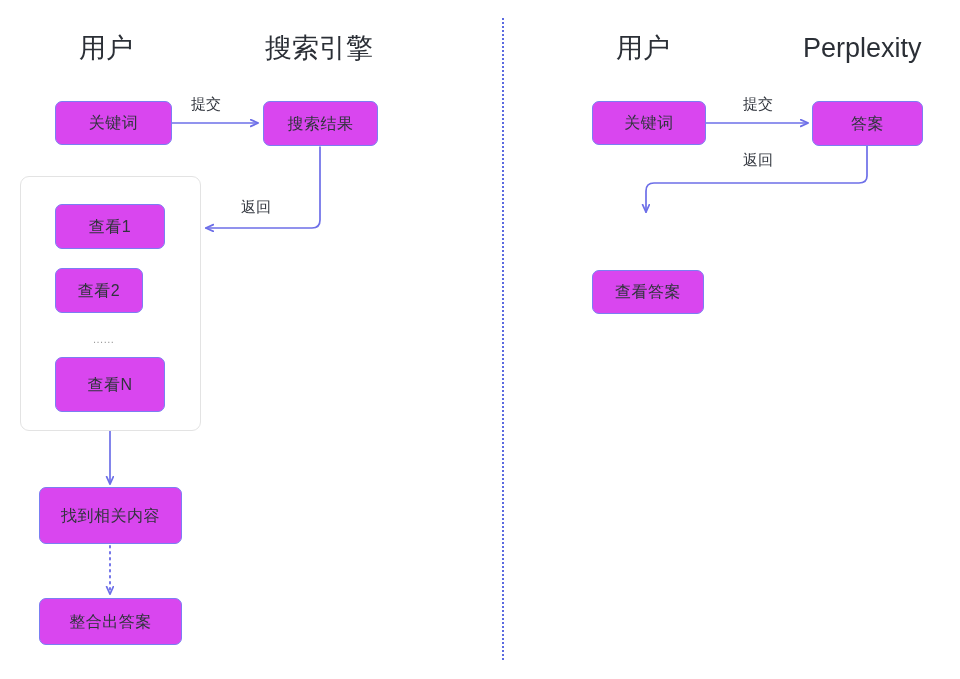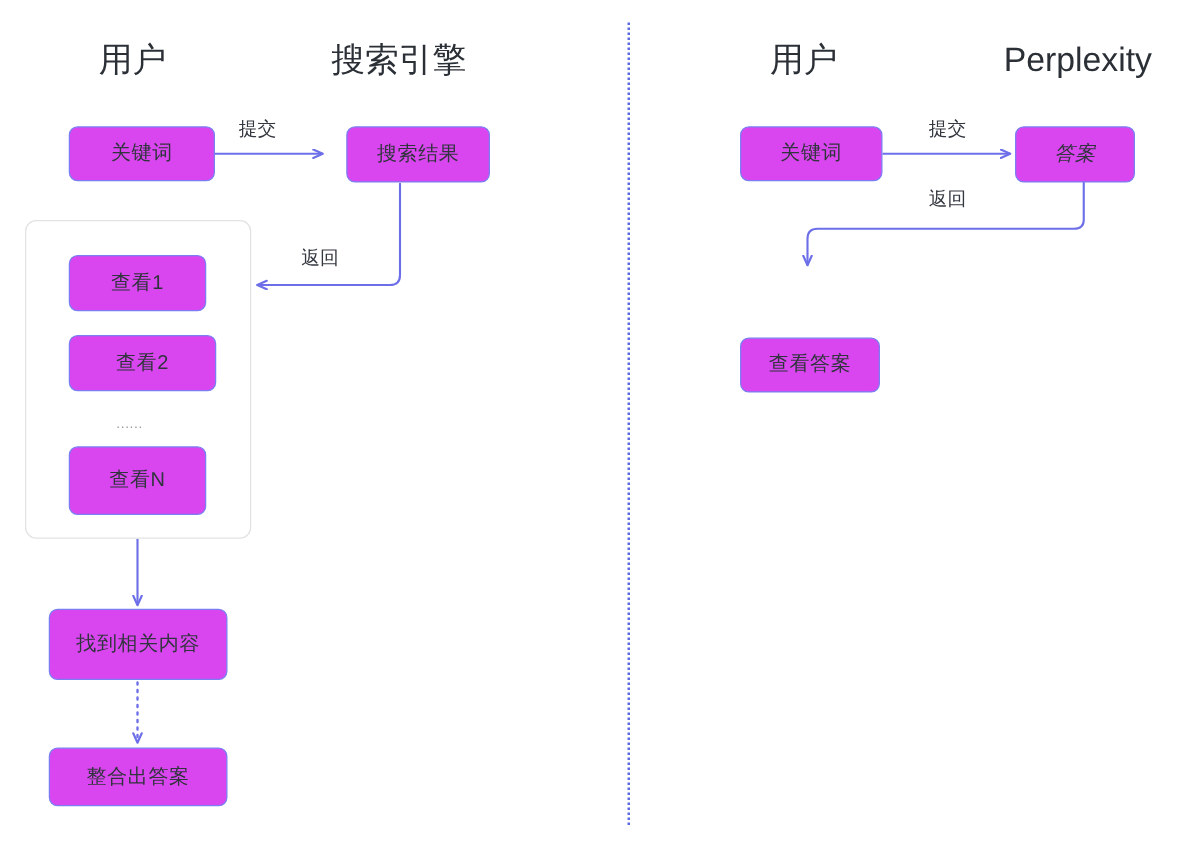--- a/index.html
+++ b/index.html
@@ -97,40 +97,40 @@
 
     <path d="M706,123 L808,123" fill="none" stroke="#6d6fe8" stroke-width="1.7" marker-end="url(#ah)"></path>
 
     <path d="M867,146 L867,176 Q867,183 859,183 L654,183 Q646,183 646,191 L646,212" fill="none" stroke="#6d6fe8" stroke-width="1.7" stroke-linecap="round" marker-end="url(#ah)"></path>
   </svg>
 
   <div class="col-title" style="left:79px; top:35px;">用户</div>
   <div class="col-title" style="left:265px; top:35px;">搜索引擎</div>
 
   <div class="node" style="left:55px; top:101px; width:117px; height:44px;">关键词</div>
-  <div class="node" style="left:263px; top:101px; width:115px; height:45px;margin-left:14px;">搜索结果</div>
+  <div class="node" style="left:263px; top:101px; width:115px; height:45px;">搜索结果</div>
 
   <div class="edge-label" style="left:191px; top:96px;">提交</div>
   <div class="edge-label" style="left:241px; top:199px;">返回</div>
 
   <div class="group-box" style="left:20px; top:176px; width:181px; height:255px;"></div>
 
   <div class="node" style="left:55px; top:204px; width:110px; height:45px;">查看1</div>
-  <div class="node" style="left:55px; top:268px; width:118px; height:45px;">查看2</div>
+  <div class="node" style="left:55px; top:268px; width:88px; height:45px;">查看2</div>
   <div class="ellipsis-dots" style="left:93px; top:334px;">......</div>
   <div class="node" style="left:55px; top:357px; width:110px; height:55px;">查看N</div>
 
   <div class="node" style="left:39px; top:487px; width:143px; height:57px;">找到相关内容</div>
   <div class="node" style="left:39px; top:598px; width:143px; height:47px;">整合出答案</div>
 
   <div class="divider" style="left:502px; top:18px; height:642px;"></div>
 
   <div class="col-title" style="left:616px; top:35px;">用户</div>
   <div class="col-title" style="left:803px; top:35px;">Perplexity</div>
 
   <div class="node" style="left:592px; top:101px; width:114px; height:44px;">关键词</div>
-  <div class="node" style="left:812px; top:101px; width:96px; height:45px;font-style:italic;">答案</div>
+  <div class="node" style="left:812px; top:101px; width:111px; height:45px;">答案</div>
   <div class="node" style="left:592px; top:222px; width:112px; height:44px;margin-top:48px;">查看答案</div>
 
   <div class="edge-label" style="left:743px; top:96px;">提交</div>
   <div class="edge-label" style="left:743px; top:152px;">返回</div>
 
 </div>
 
 </body></html>

